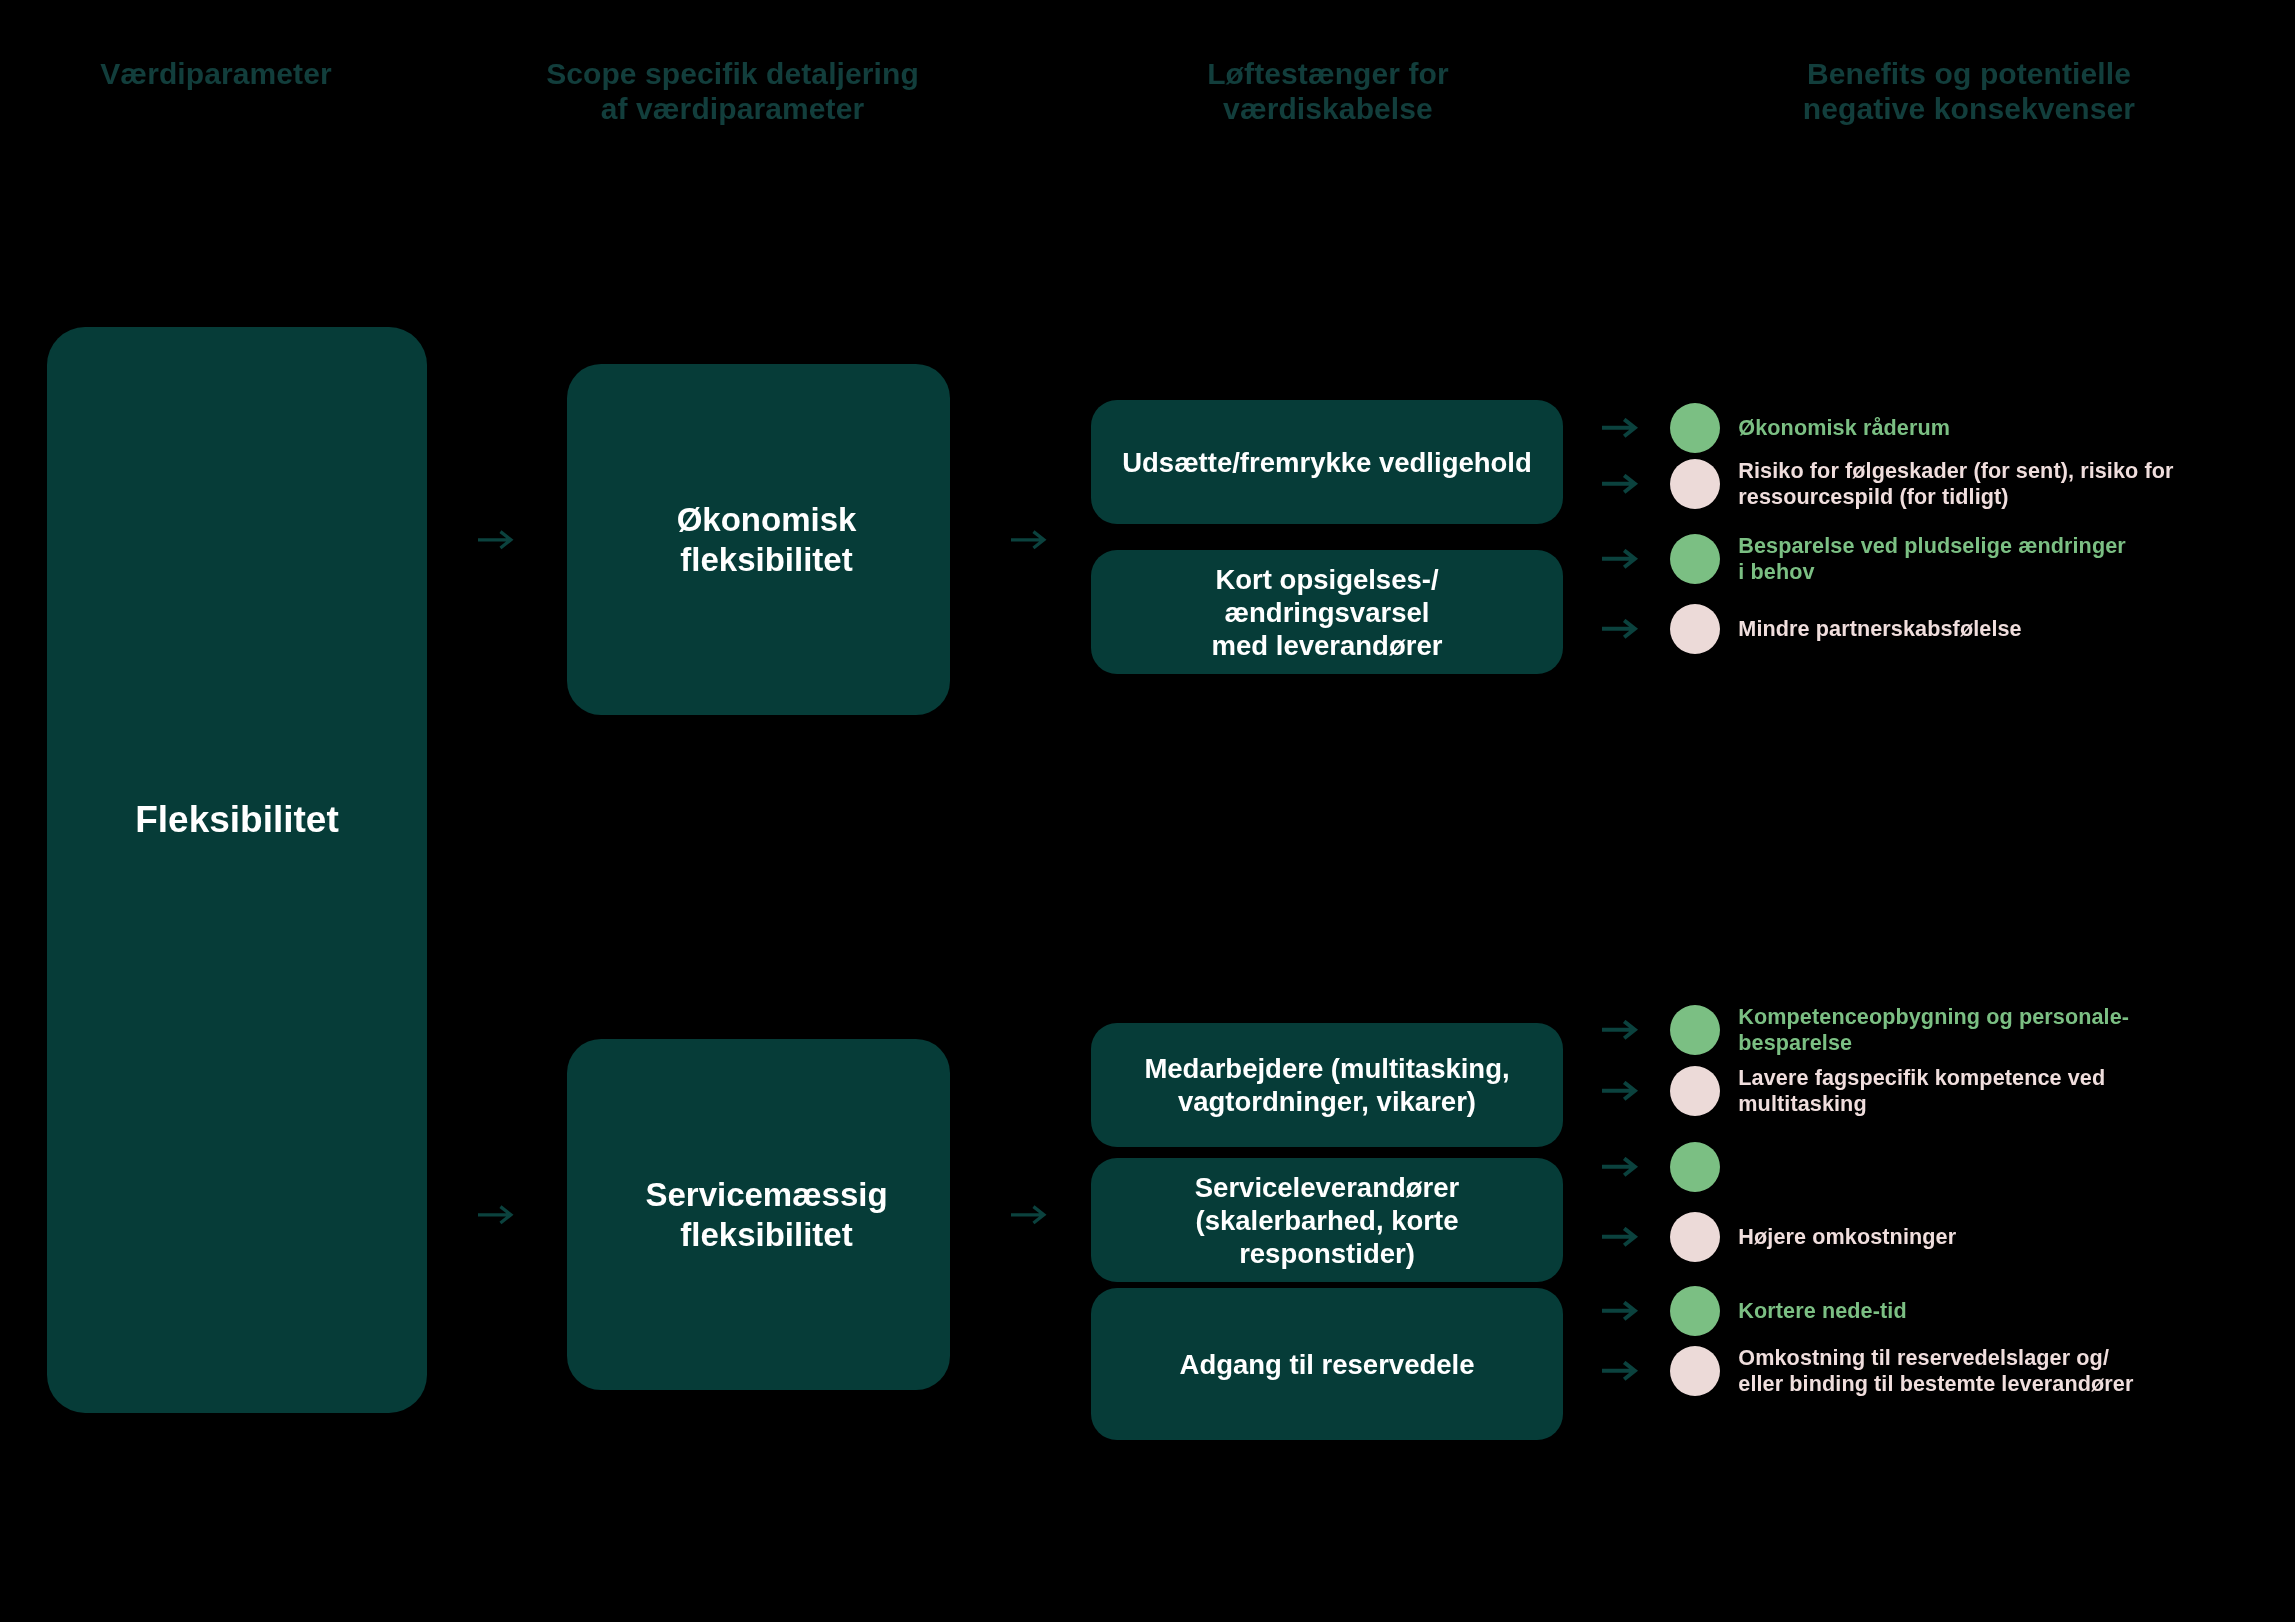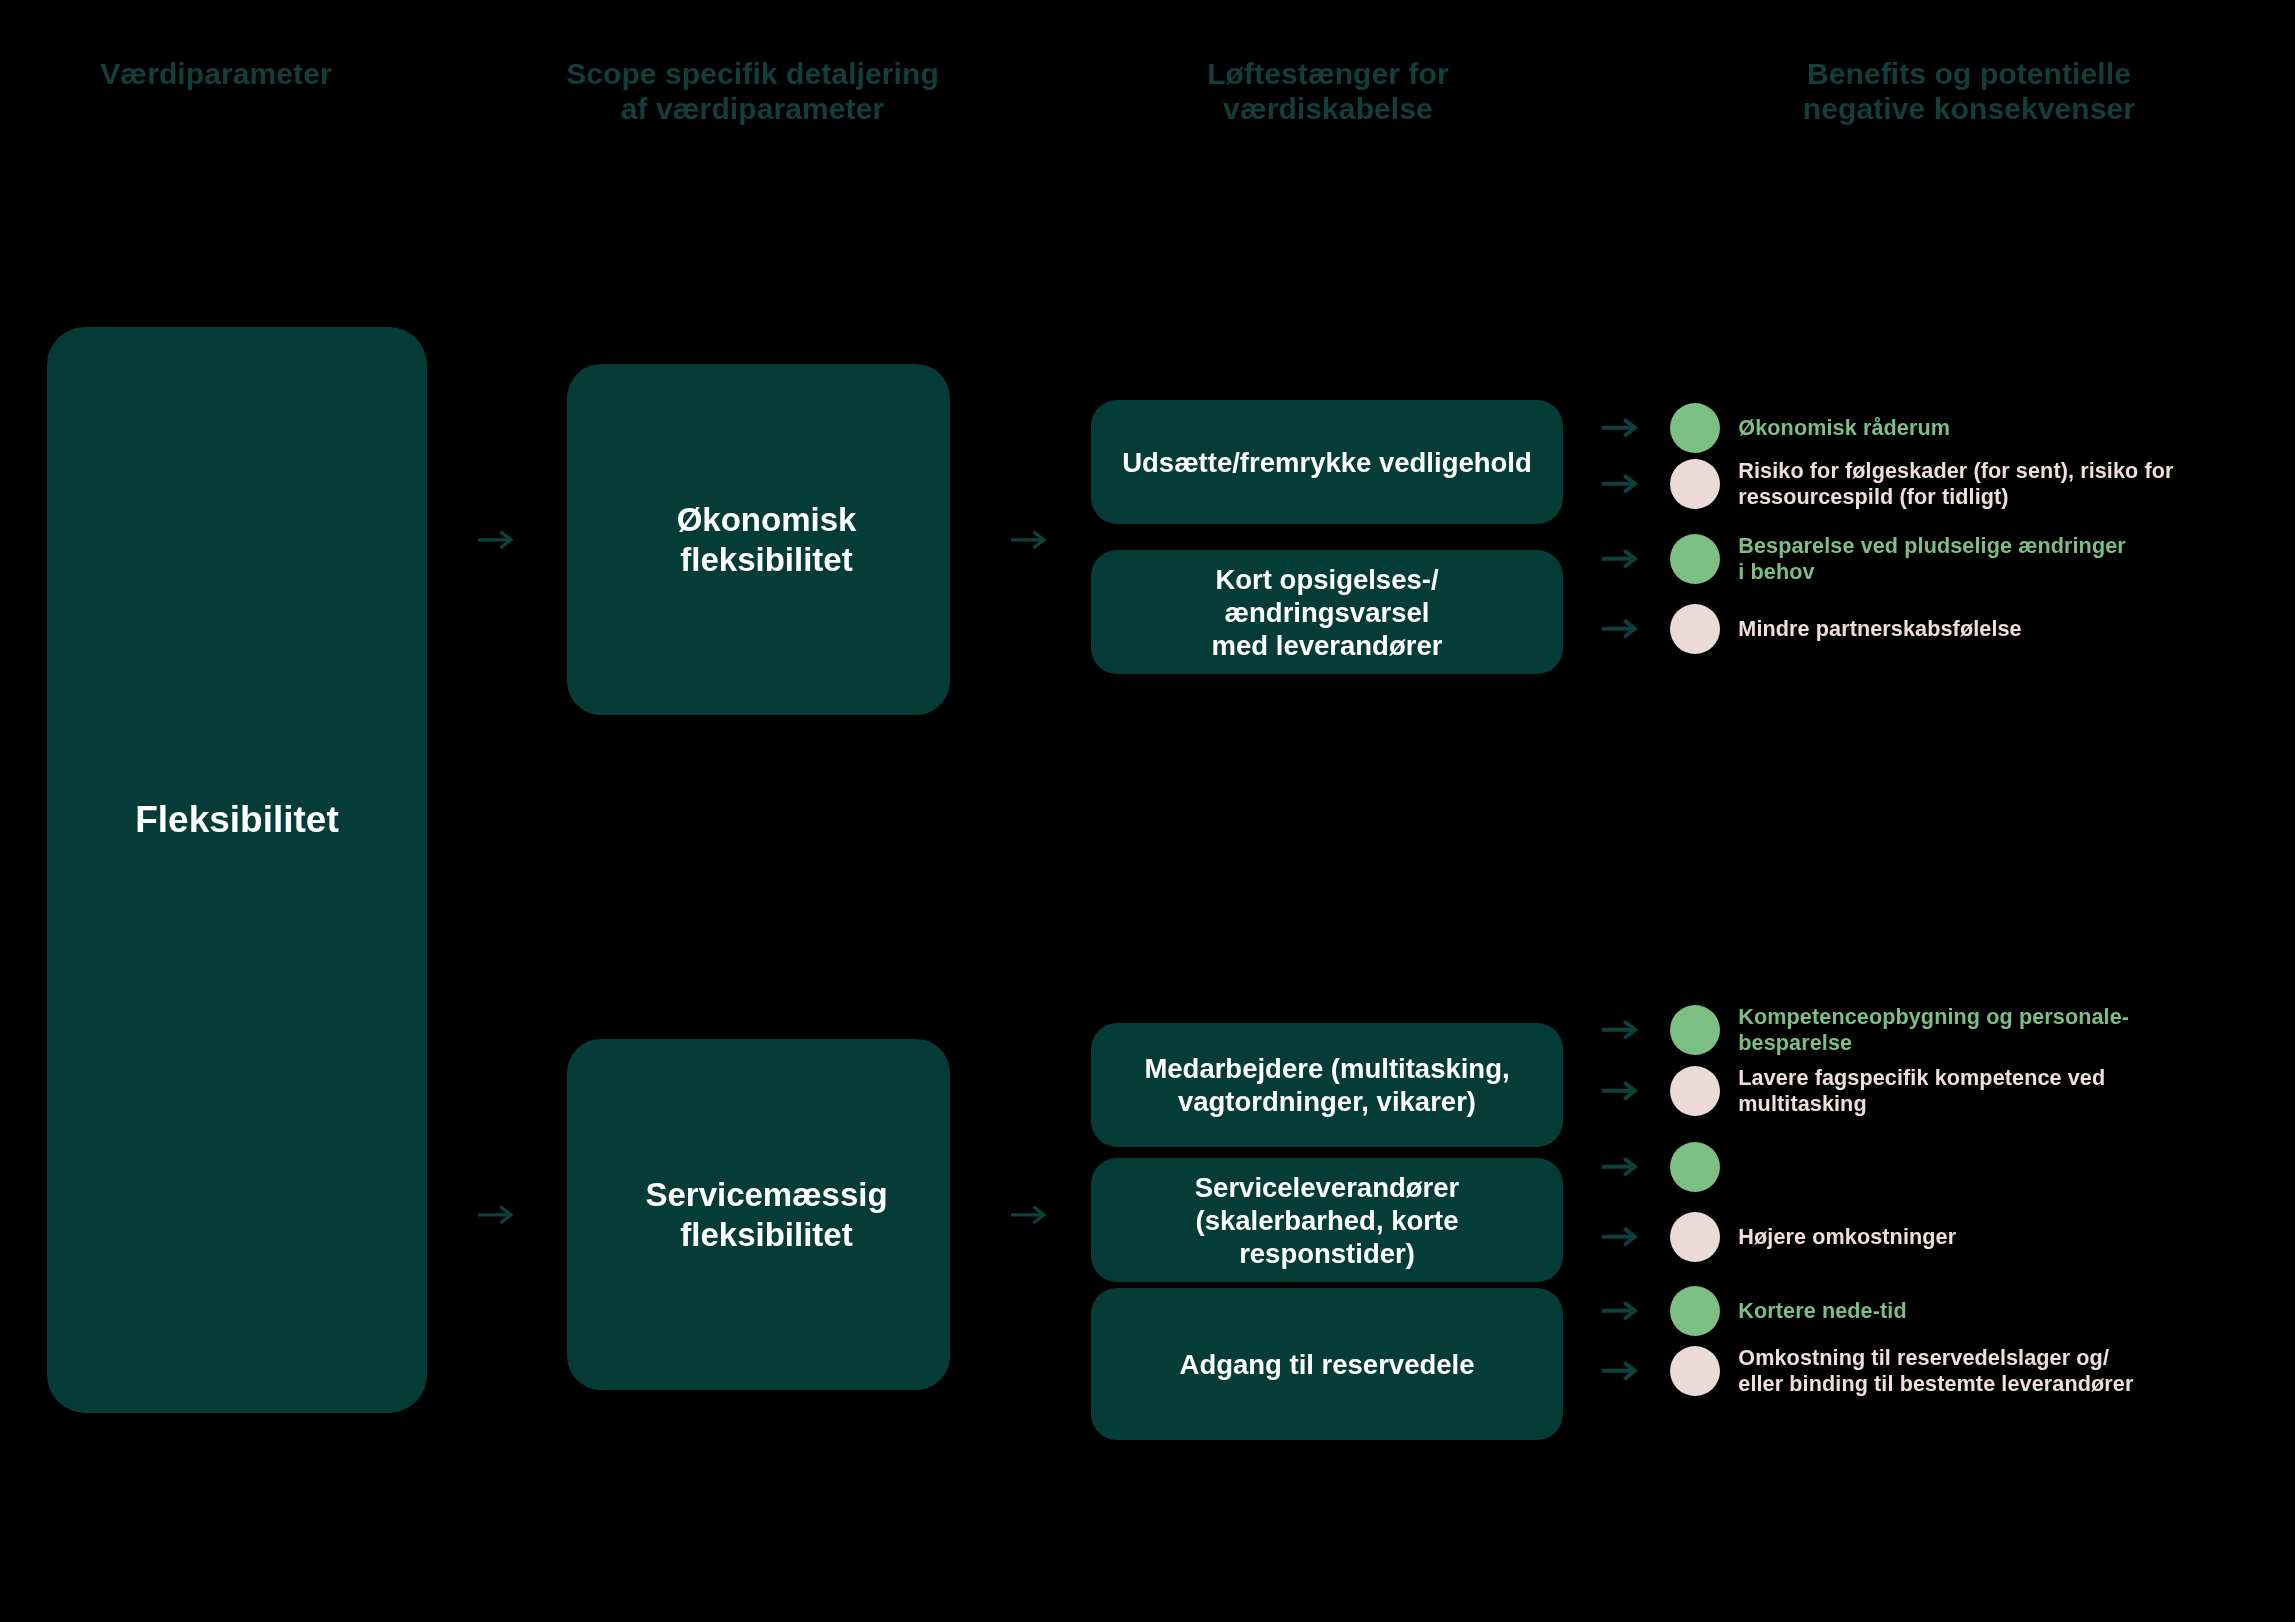--- a/index.html
+++ b/index.html
@@ -20,21 +20,21 @@
   .col-head {
     position: absolute;
     color: #123e3c;
     font-weight: bold;
     font-size: 30px;
     line-height: 1.18;
     text-align: center;
     letter-spacing: 0.1px;
   }
   #head-0 { left: 0px;    top: 56px;  width: 432px; }
-  #head-1 { left: 543px;  top: 56px;  width: 419px; }
+  #head-1 { left: 523px;  top: 56px;  width: 419px; }
   #head-2 { left: 1086px; top: 56px;  width: 484px; }
   #head-3 { left: 1714px; top: 56px;  width: 510px; }
 
   
   .box {
     position: absolute;
     background: #063c38;
     border-radius: 29px;
     display: flex;
     align-items: center;

